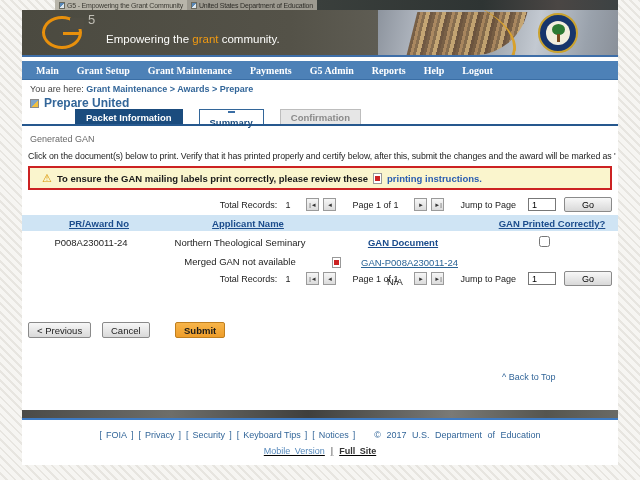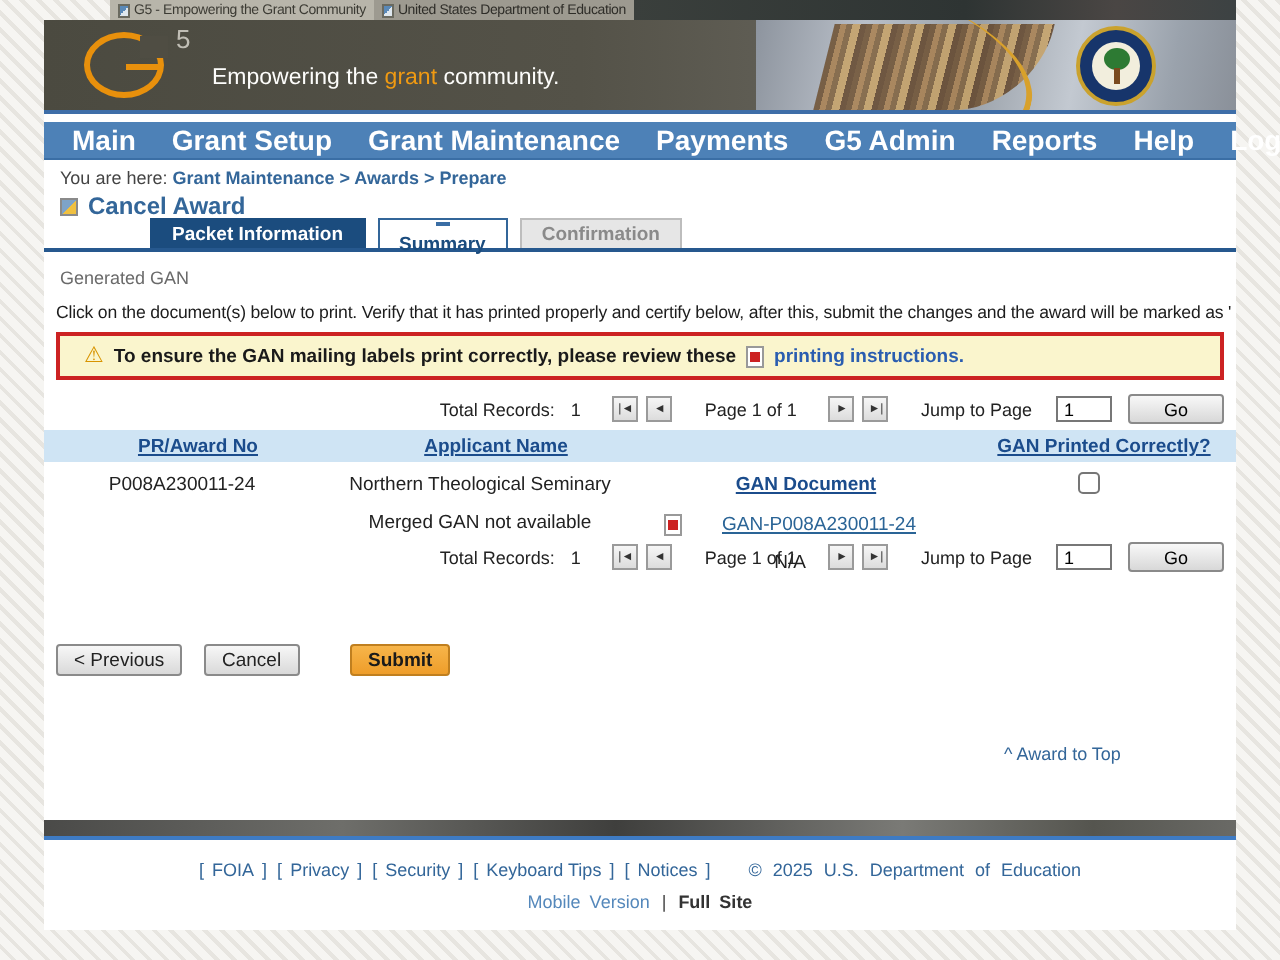--- a/index.html
+++ b/index.html
@@ -38,31 +38,31 @@
   .g-arc { position:absolute; left:0; top:3px; width:40px; height:33px; border:3px solid #e8900c; border-radius:50%; }
   .g-gap { position:absolute; left:28px; top:5px; width:14px; height:11px; background:#4f4d43; }
   .g-bar { position:absolute; left:21px; top:19px; width:18px; height:3px; background:#e8900c; }
   .g-five { position:absolute; left:46px; top:-1px; color:#c0beb5; font-size:13px; }
   .tagline { position:absolute; left:84px; top:23px; font-size:11.5px; color:#fdfdfb; white-space:nowrap; }
   .tagline .hl { color:#f09a12; }
 
   
   .nav { position:absolute; left:22px; top:61px; width:596px; height:19px; background:#4d81b7;
     border-bottom:1px solid #3a6ea5; display:flex; align-items:center; gap:18px; padding-left:14px; }
-  .nav-item { color:#fff; font-size:14px; font-weight:bold; white-space:nowrap; cursor:pointer; }
+  .nav-item { color:#fff; font-size:10px; font-weight:bold; white-space:nowrap; cursor:pointer;font-family:Liberation Serif, serif; }
 
   .breadcrumb { position:absolute; left:30px; top:84px; font-size:9px; color:#444; white-space:nowrap; }
   .breadcrumb .bc-path { color:#336699; font-weight:bold; }
 
   .page-title-row { position:absolute; left:30px; top:96px; display:flex; align-items:center; gap:5px; }
   .pt-icon { width:9px; height:9px; border:1px solid #8a8a8a; background:linear-gradient(135deg,#7ea3c8 50%,#f0c040 50%); }
   .page-title { font-size:12px; font-weight:bold; color:#336699; }
 
   
-  .tabs { position:absolute; left:28px; top:109px; display:flex; gap:6px; height:15px;padding-left:47px; }
+  .tabs { position:absolute; left:28px; top:109px; display:flex; gap:16px; height:15px;padding-left:47px; }
   .tab { font-size:9.5px; font-weight:bold; padding:1px 10px; display:flex; align-items:center; gap:4px;
     border:1px solid #9fb6cc; border-bottom:none; white-space:nowrap; cursor:pointer; }
   .tab-dark { background:#1b4c7e; color:#fff; border-color:#1b4c7e; }
   .tab-active { background:#fff; color:#1b4c7e; border-color:#336699; position:relative; z-index:2;flex-direction:column; }
   .tab-disabled { background:#e6e6e6; color:#8a8a8a; border-color:#bdbdbd; }
   .tab-icon { width:7px; height:7px; border:1px solid #3a6ea5; background:linear-gradient(135deg,#cfe0d0 50%,#eef4f8 50%); }
   .tab-underline { position:absolute; left:22px; top:124px; width:596px; height:2px; background:#26588e; }
 
   .section-label { position:absolute; left:30px; top:134px; font-size:9px; color:#6a6a6a; }
   .instructions { position:absolute; left:28px; top:151px; width:588px; font-size:8.8px; letter-spacing:-0.1px;
@@ -123,21 +123,21 @@
       radial-gradient(circle at 30% 75%, #d9700f 0 8px, transparent 8px),
       linear-gradient(110deg,#c9a96f,#b4945c 45%,#d8bc84 75%,#a98a50); }
   .dark-bar { position:absolute; left:22px; top:410px; width:596px; height:8px;
     background:linear-gradient(90deg,#4a4a48,#6e6e6a 25%,#3f3f3d 48%,#7a7a76 72%,#55554f 88%,#6a6a66); }
   .blue-line { position:absolute; left:22px; top:418px; width:596px; height:2px; background:#3e7bc4; }
   .footer-links { position:absolute; left:22px; top:430px; width:596px; display:flex; justify-content:center;
     align-items:center; gap:5px; font-size:9px; color:#336699; }
   .fl-item { display:flex; gap:4px; cursor:pointer; }
   .fl-copy { margin-left:14px; word-spacing:3px; }
   .mobile-row { position:absolute; left:22px; top:446px; width:596px; display:flex; justify-content:center;
-    gap:6px; font-size:9px; word-spacing:2px; }
+    gap:6px; font-size:9px; word-spacing:2px;text-decoration:underline; }
   .mobile-link { color:#5588bb; cursor:pointer; }
   .mobile-sep { color:#444; }
   .full-site { color:#333; font-weight:bold; }
 </style>
 </head>
 <body>
 
 <div id="page">
 
   <div class="main-col"></div>
@@ -187,21 +187,21 @@
     <span class="nav-item">Logout</span>
   </div>
 
   <div class="breadcrumb">
     <span>You are here:</span>
     <span class="bc-path">Grant Maintenance &gt; Awards &gt; Prepare</span>
   </div>
 
   <div class="page-title-row">
     <span class="pt-icon"></span>
-    <span class="page-title">Cancel Award</span>
+    <span class="page-title">Prepare United</span>
   </div>
 
   <div class="tabs">
     <div class="tab tab-dark">
       <span>Packet Information</span>
     </div>
     <div class="tab tab-active">
       <span class="tab-icon"></span>
       <span>Summary</span>
     </div>
@@ -280,21 +280,21 @@
     </span>
     <span class="pag-label">Jump to Page</span>
     <input class="jump-input" type="text" value="1" style="">
     <button class="go-btn">Go</button>
   </div>
 
   <button class="btn btn-gray btn-prev">&lt; Previous</button>
   <button class="btn btn-gray btn-cancel">Cancel</button>
   <button class="btn btn-submit">Submit</button>
 
-  <div class="back-top">^ Award to Top</div>
+  <div class="back-top">^ Back to Top</div>
 
   <div class="bottom-photo"></div>
   <div class="dark-bar"></div>
   <div class="blue-line"></div>
 
   <div class="footer-links">
     <span class="fl-item">
       <span>[</span>
         <span>FOIA</span>
         <span>]</span>
@@ -312,21 +312,21 @@
     <span class="fl-item">
       <span>[</span>
         <span>Keyboard Tips</span>
         <span>]</span>
     </span>
     <span class="fl-item">
       <span>[</span>
         <span>Notices</span>
         <span>]</span>
     </span>
-    <span class="fl-copy">© 2025 U.S. Department of Education</span>
+    <span class="fl-copy">© 2017 U.S. Department of Education</span>
   </div>
 
   <div class="mobile-row">
     <span class="mobile-link">Mobile Version</span>
     <span class="mobile-sep">|</span>
     <span class="full-site">Full Site</span>
   </div>
 
 </div>
 

